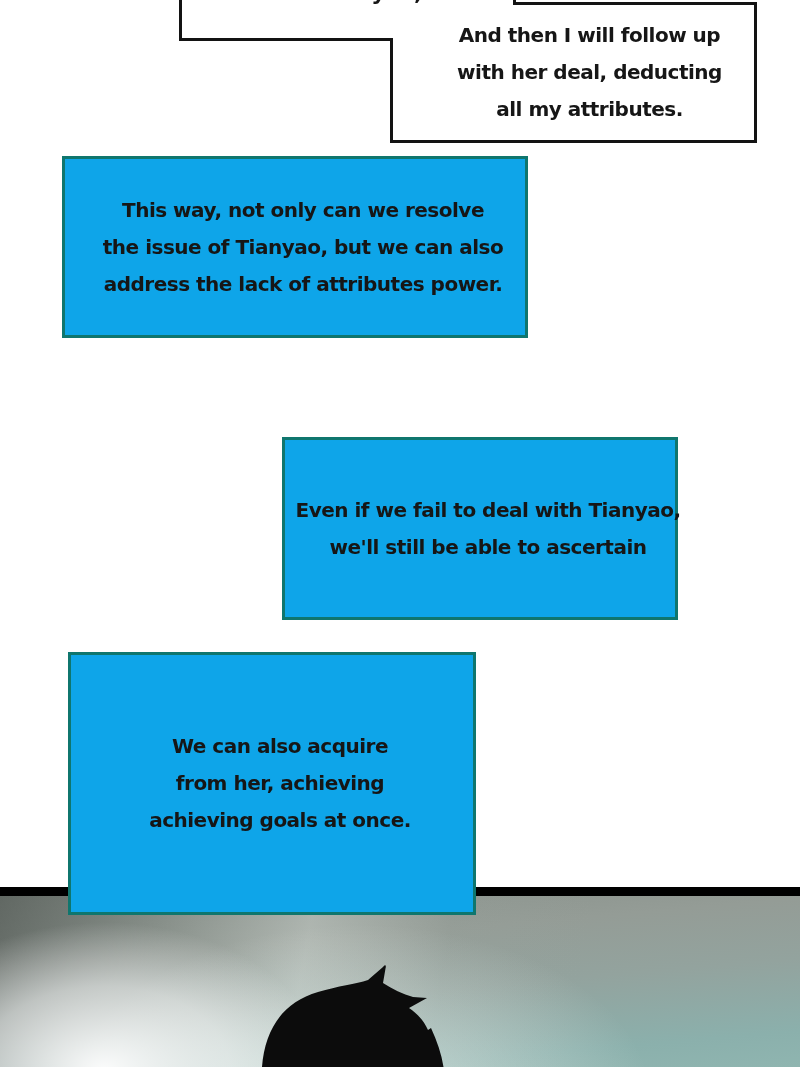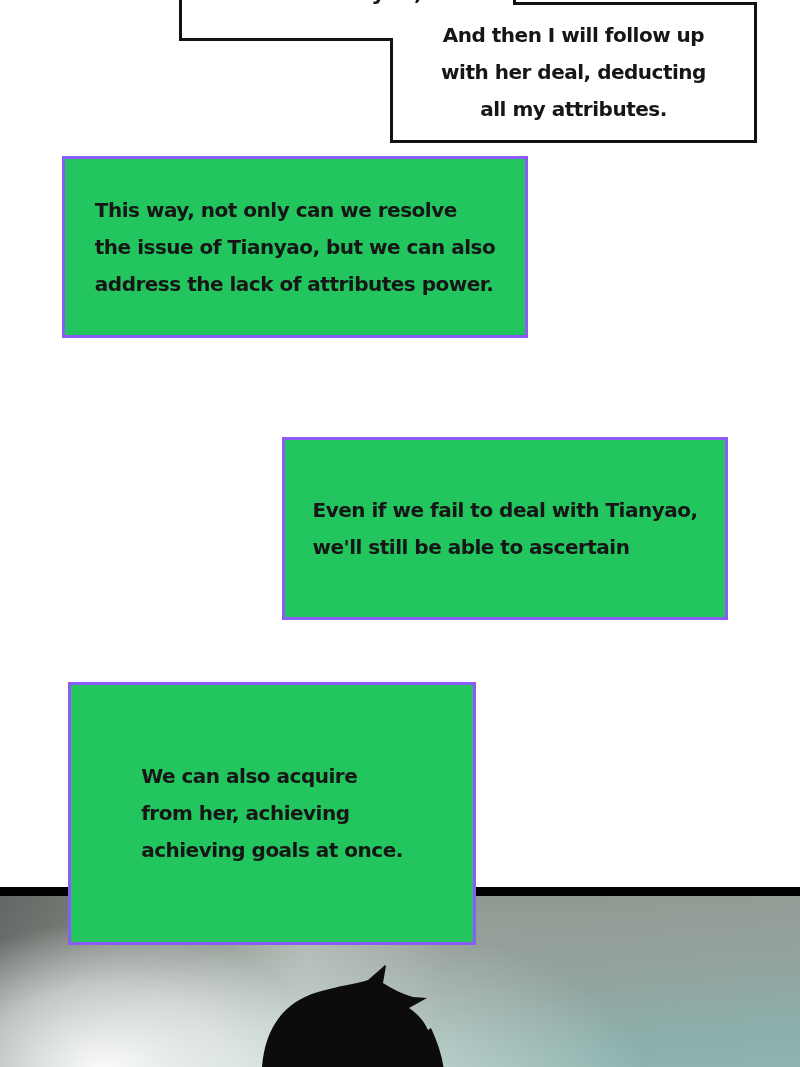--- a/index.html
+++ b/index.html
@@ -6,34 +6,36 @@
   body{
     width:800px;height:1067px;
     background:#ffffff;
     position:relative;
     overflow:hidden;
     font-family:"DejaVu Sans", sans-serif;
   }
   .seg{position:absolute;background:#131313;}
   .bubble{
     position:absolute;
-    background:#22c55e;
-    border:3px solid #8b5cf6;
+    background:#0ea5e9;
+    border:3px solid #0f766e;
     box-sizing:border-box;
     display:flex;
     flex-direction:column;
     justify-content:center;
     align-items:center;
   }
   .btext{
     font-weight:700;
     font-size:20px;
     line-height:37px;
     letter-spacing:-0.5px;
     color:#161616;
+    text-align:center;
+    padding-left:16px;
   }
   .btext span{display:block;white-space:nowrap;}
   .cut-text{
     position:absolute;
     left:160px;top:-22px;width:330px;
     text-align:center;
     font-weight:700;font-size:22px;line-height:30px;
     letter-spacing:-0.5px;color:#161616;
     white-space:nowrap;
   }
@@ -48,21 +50,21 @@
   #scene{
     position:absolute;left:0;top:896px;width:800px;height:171px;
     z-index:0;
     background:
       radial-gradient(ellipse 300px 200px at 13% 102%, rgba(255,255,255,0.97) 0%, rgba(255,255,255,0.55) 42%, rgba(255,255,255,0) 74%),
       radial-gradient(ellipse 430px 260px at 45% 120%, rgba(236,243,239,0.65) 0%, rgba(236,243,239,0) 68%),
       linear-gradient(100deg, rgba(66,72,68,0.55) 0%, rgba(118,126,120,0.28) 20%, rgba(228,234,229,0.35) 38%, rgba(160,170,164,0.12) 55%, rgba(0,0,0,0) 72%),
       linear-gradient(175deg, #878f89 0%, #949c96 30%, #93a39e 55%, #8bb0ac 85%, #8fb5b0 100%);
   }
   #scene svg{position:absolute;left:0;top:0;}
-  .z2{z-index:2;margin-top:30px;}
+  .z2{z-index:2;}
 </style>
 </head>
 <body>
 
 <div class="cut-text">skill on Tianyao,</div>
 
 <div class="seg" style="left:179px;top:0;width:3px;height:41px;"></div>
 <div class="seg" style="left:179px;top:38px;width:214px;height:3px;"></div>
 <div class="seg" style="left:513px;top:0;width:3px;height:5px;"></div>
 <div class="seg" style="left:390px;top:38px;width:3px;height:105px;"></div>
@@ -77,21 +79,21 @@
 </div>
 
 <div class="bubble" style="left:62px;top:156px;width:466px;height:182px;">
   <div class="btext">
     <span>This way, not only can we resolve</span>
     <span>the issue of Tianyao, but we can also</span>
     <span>address the lack of attributes power.</span>
   </div>
 </div>
 
-<div class="bubble" style="left:282px;top:437px;width:446px;height:183px;">
+<div class="bubble" style="left:282px;top:437px;width:396px;height:183px;">
   <div class="btext">
     <span>Even if we fail to deal with Tianyao,</span>
     <span>we'll still be able to ascertain</span>
   </div>
 </div>
 
 <div id="panel-bar"></div>
 
 <div id="scene">
   <svg width="800" height="171" viewBox="0 0 800 171">

